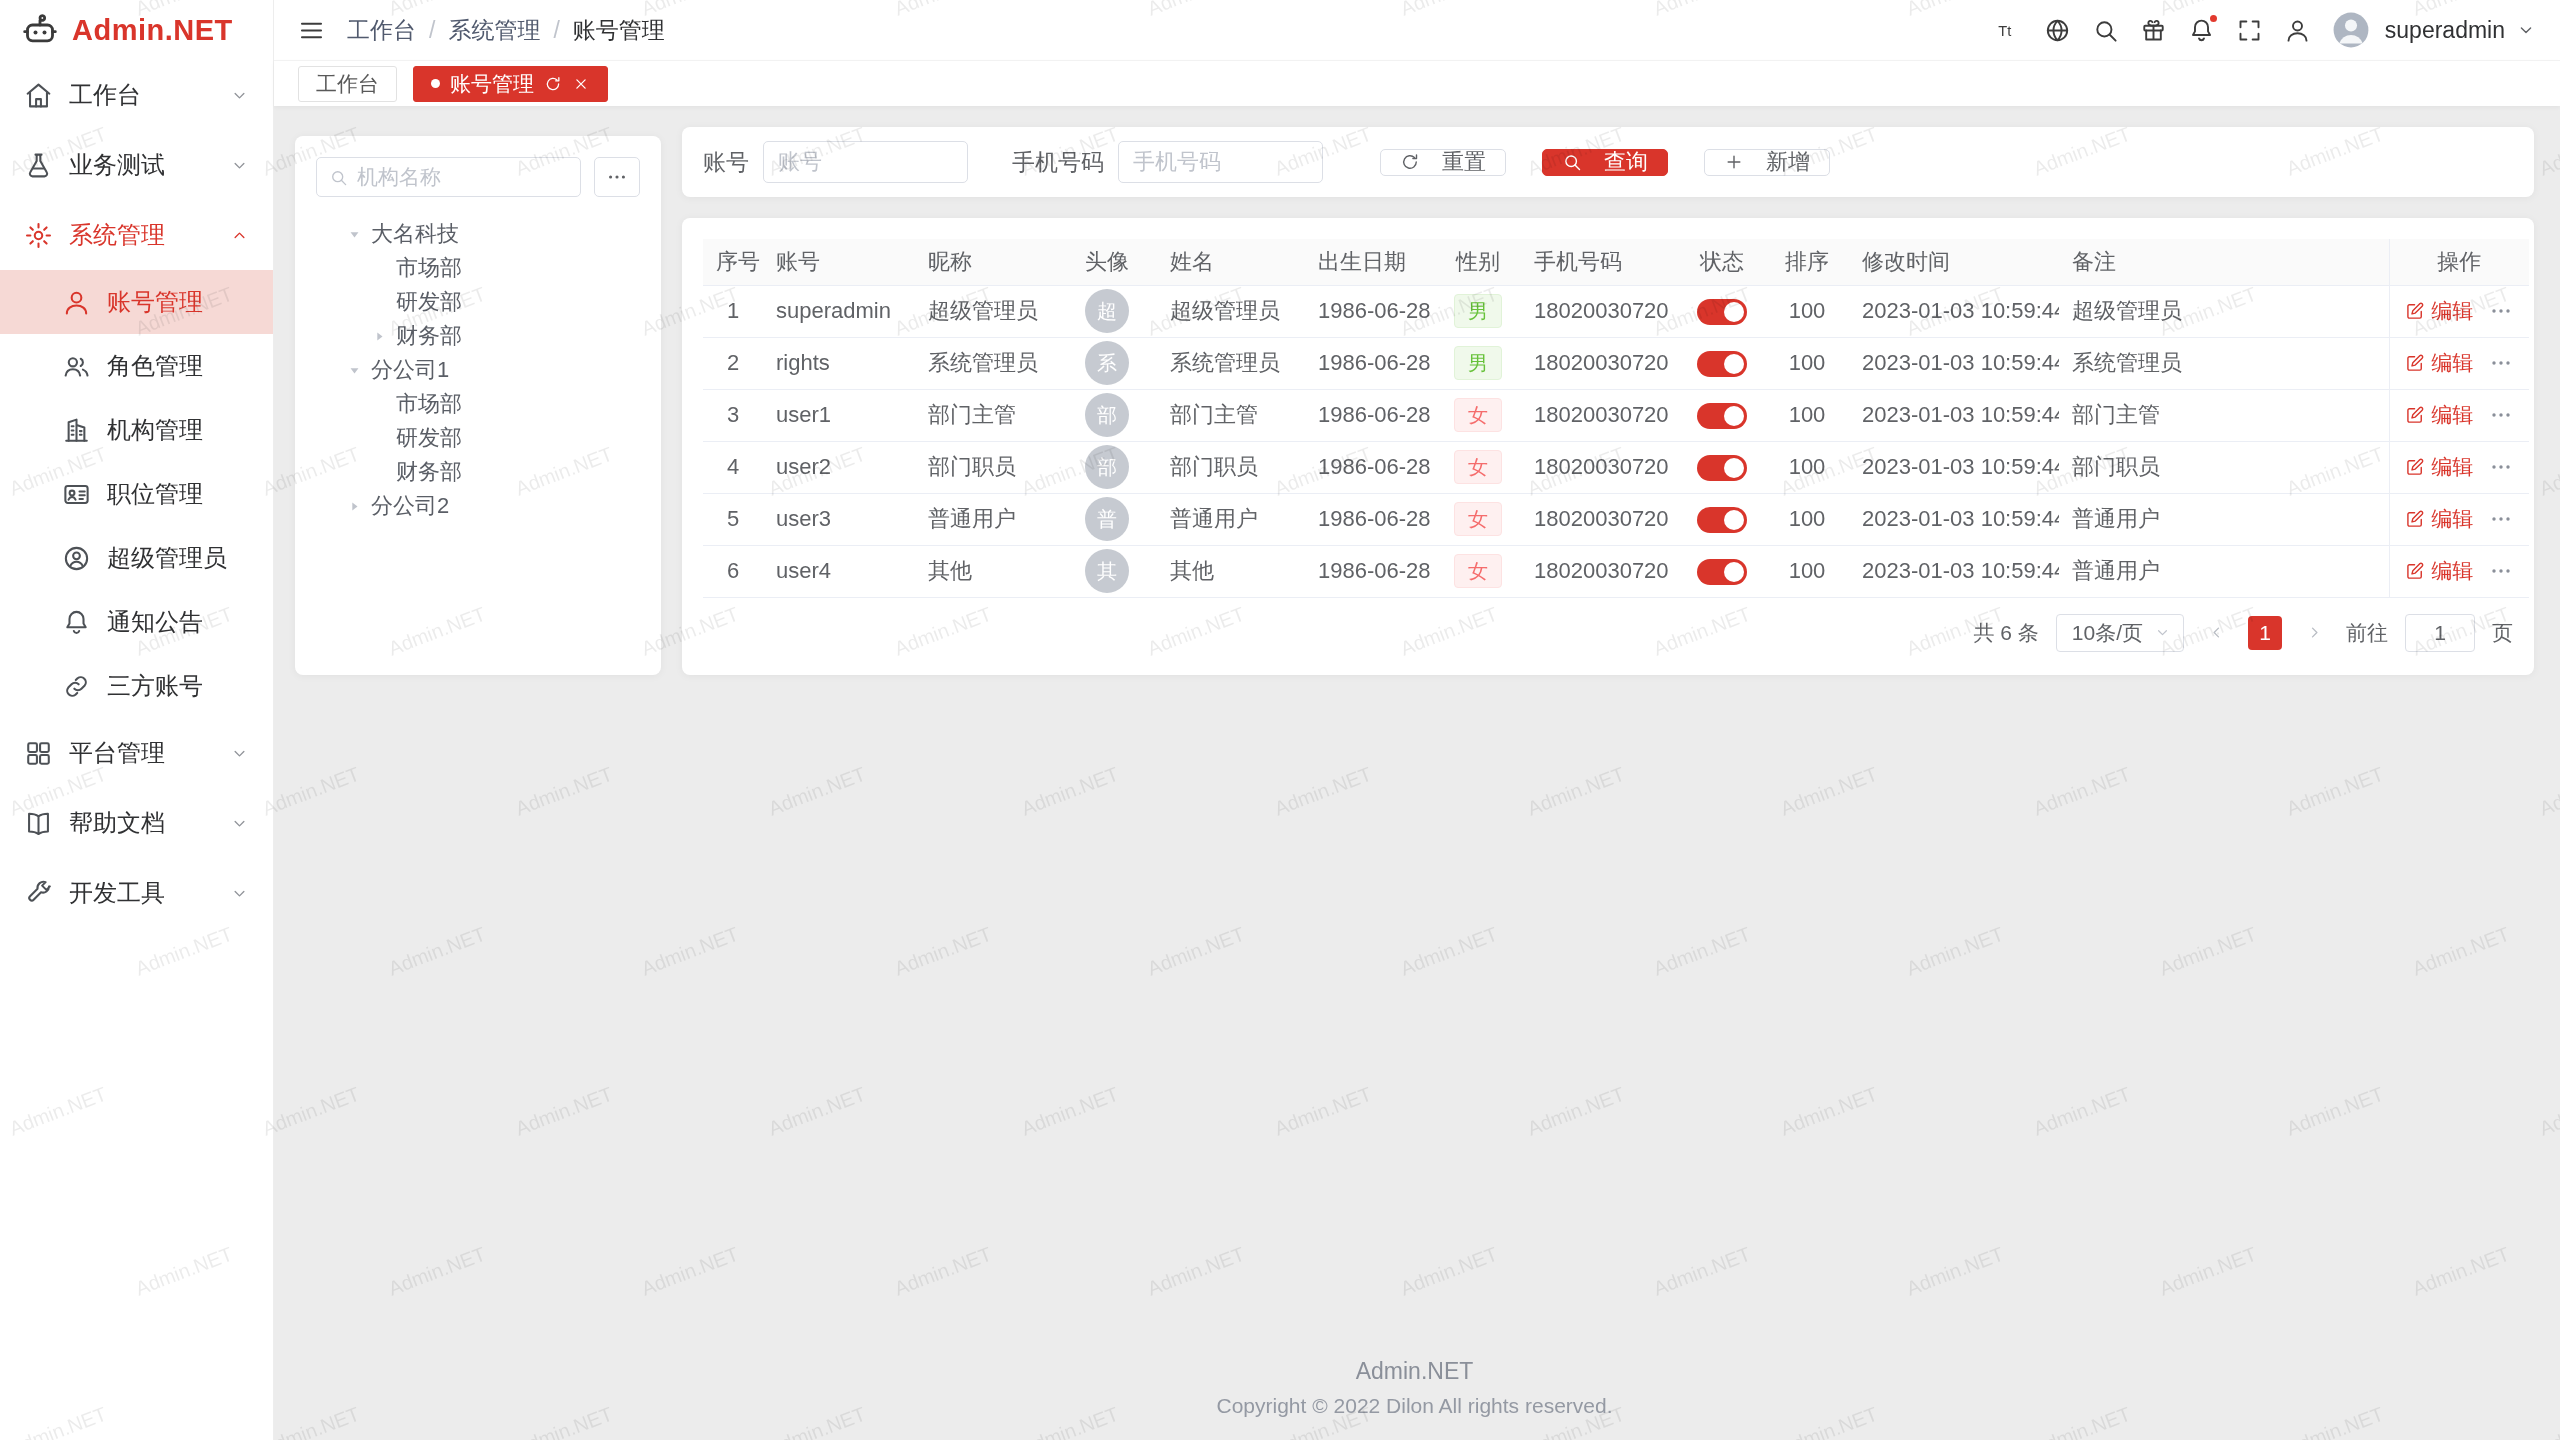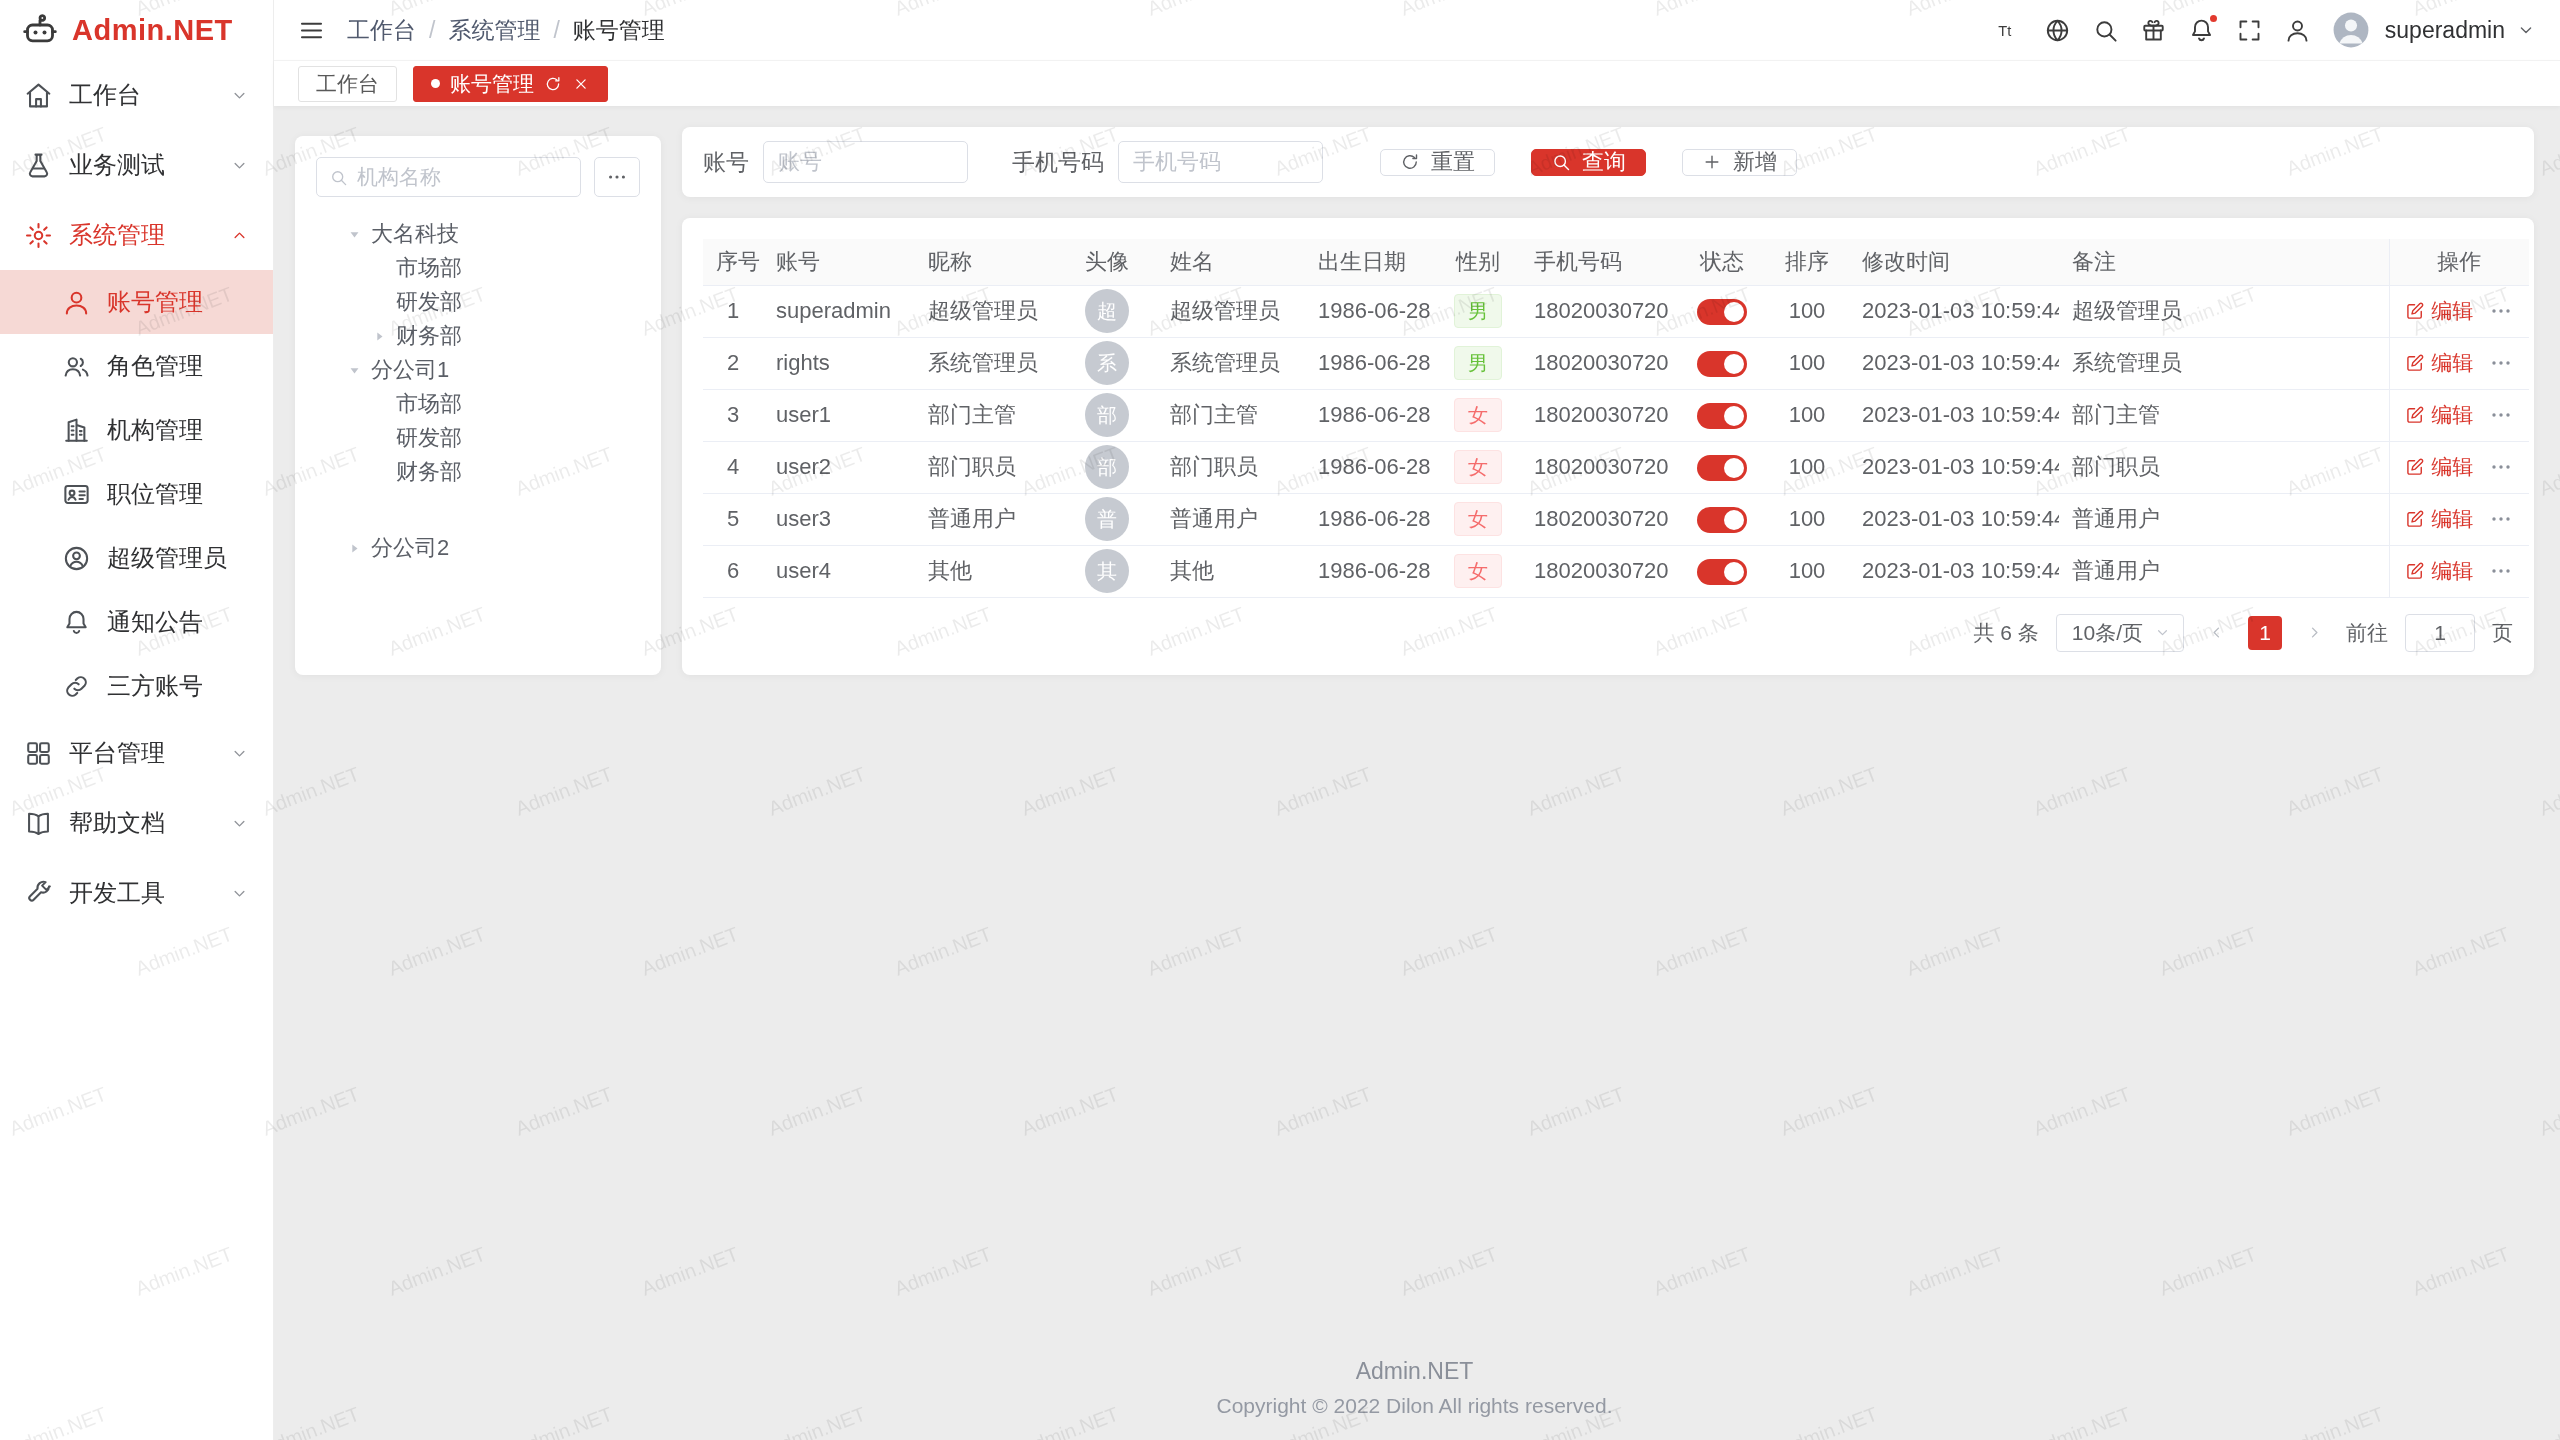--- a/index.html
+++ b/index.html
@@ -78,21 +78,21 @@
   .tree-caret svg{width:19px;height:19px}
   .tree-label{white-space:nowrap}
 
   .right-col{flex:1;display:flex;flex-direction:column;gap:21px;min-width:0}
   .query-card{height:70px;display:flex;align-items:center;padding:0 21px}
   .q-label{font-size:23px;color:#606266;margin-right:14px;white-space:nowrap}
   .q-label2{margin-left:44px}
   .q-input{width:205px;height:42px;border:1px solid #dcdfe6;border-radius:5px;padding:0 14px;font-family:inherit;font-size:22px;color:#606266;outline:none}
   .q-input::placeholder{color:#c0c4cc}
   .btn-group{display:flex;gap:36px;margin-left:57px}
-  .btn{height:27px;padding:0 19px;border-radius:5px;font-size:22px;display:inline-flex;align-items:center;gap:11px;border:1px solid #dcdfe6;background:#fff;color:#606266;cursor:pointer;font-family:inherit;white-space:nowrap}
+  .btn{height:27px;padding:0 19px;border-radius:5px;font-size:22px;display:inline-flex;align-items:center;gap:22px;border:1px solid #dcdfe6;background:#fff;color:#606266;cursor:pointer;font-family:inherit;white-space:nowrap}
   .btn .b-ic{width:20px;height:20px;display:inline-flex}
   .btn .b-ic svg{width:100%;height:100%}
   .btn-primary{background:#d9352b;border-color:#d9352b;color:#fff}
 
   .table-card{height:457px;padding:21px;display:flex;flex-direction:column}
   table{width:100%;border-collapse:collapse;table-layout:fixed;font-size:22px}
   th{height:46px;background:#fafafa;color:#606266;font-weight:normal;text-align:left;padding:0 13px;border-bottom:1px solid #ebeef5;white-space:nowrap;overflow:hidden}
   td{height:52px;color:#606266;padding:0 13px;border-bottom:1px solid #ebeef5;white-space:nowrap;overflow:hidden}
   th.ctr,td.ctr{text-align:center}
   th:last-child,td:last-child{border-left:1px solid #ebeef5}
@@ -563,21 +563,21 @@
                 <span class="tree-label">市场部</span>
               </div>
               <div class="tree-row" style="padding-left: 54px;">
                 <span class="tree-caret"></span>
                 <span class="tree-label">研发部</span>
               </div>
               <div class="tree-row" style="padding-left: 54px;">
                 <span class="tree-caret"></span>
                 <span class="tree-label">财务部</span>
               </div>
-              <div class="tree-row" style="padding-left: 29px; margin-top: 42px;">
+              <div class="tree-row" style="padding-left: 29px;">
                 <span class="tree-caret">
                   <svg viewBox="0 0 24 24" fill="none" stroke="currentColor" stroke-width="1.7" stroke-linecap="round" stroke-linejoin="round">
                     <path d="M9.2 7v10L15.8 12z" fill="currentColor" stroke="none"></path>
                   </svg>
                 </span>
                 <span class="tree-label">分公司2</span>
               </div>
             </div>
         </section>
 

